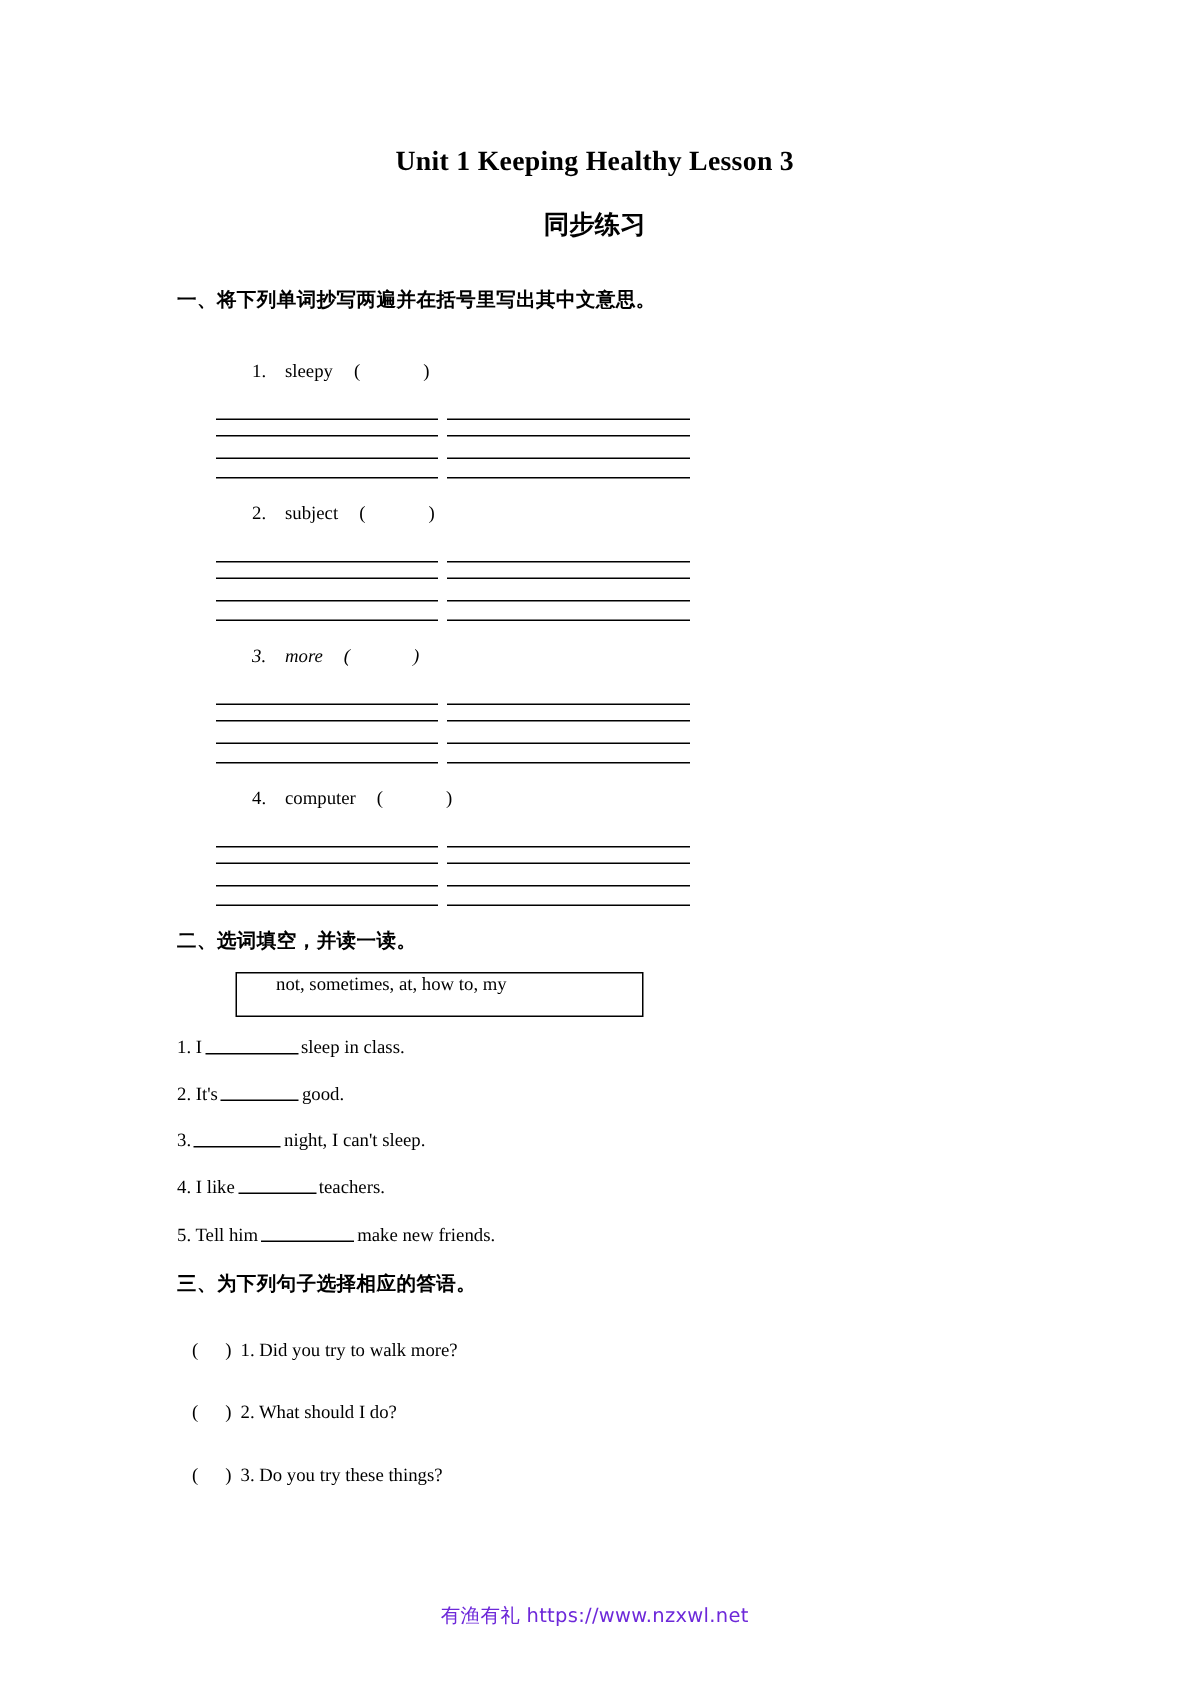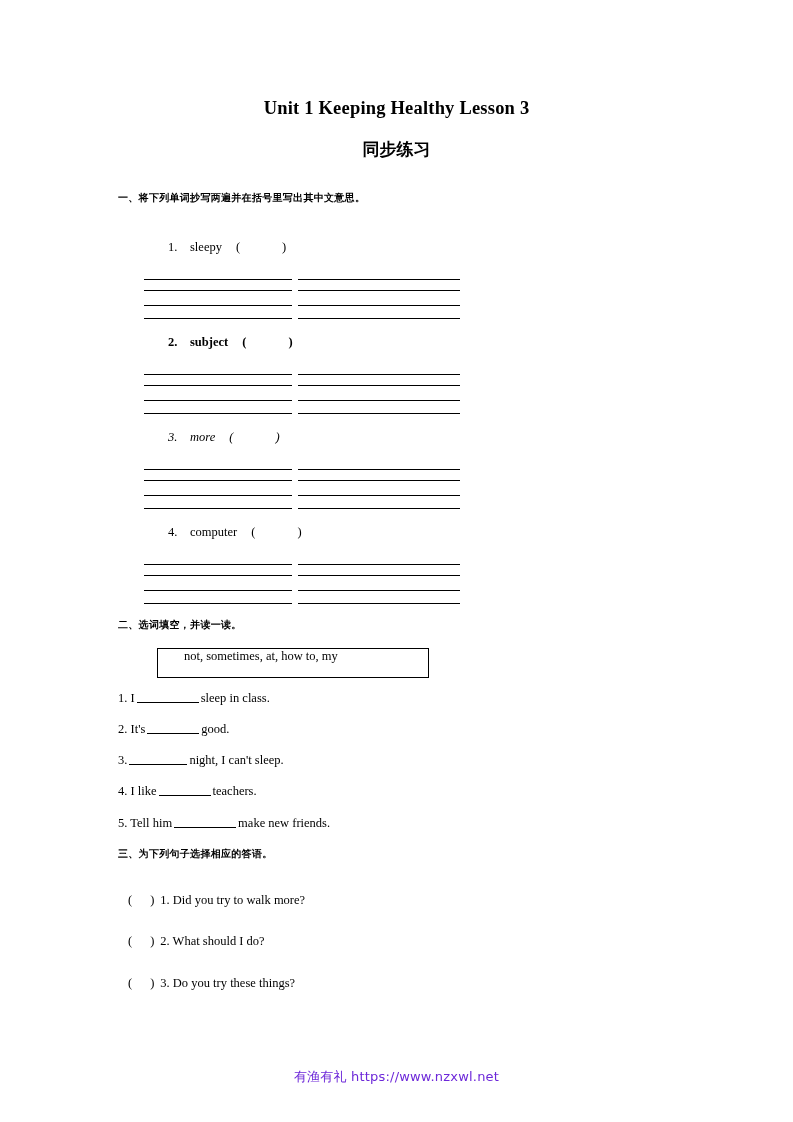--- a/index.html
+++ b/index.html
@@ -44,21 +44,21 @@
     font-weight: bold;
     font-family: "DejaVu Sans", "Liberation Sans", sans-serif;
   }
 
   
   .section-heading {
     position: absolute;
     left: 118px;
     font-family: Liberation Mono, monospace;
     font-weight: bold;
-    font-size: 10px;
+    font-size: 13px;
     letter-spacing: 0.3px;
     white-space: nowrap;
   }
   #sec1-heading { top: 191px; }
   #sec2-heading { top: 618px; }
   #sec3-heading { top: 847px; }
 
   
   .vocab-item {
     position: absolute;
@@ -177,21 +177,21 @@
       <div class="rule r4"></div>
     </div>
     <div class="lines-col right">
       <div class="rule r1"></div>
       <div class="rule r2"></div>
       <div class="rule r3"></div>
       <div class="rule r4"></div>
     </div>
   </div>
 
-  <div class="vocab-item" style="top:335px;font-weight:bold;">
+  <div class="vocab-item" style="top:335px;">
     <span class="vocab-num">2.</span><span class="vocab-word">subject</span><span class="vocab-paren"><span>(</span><span class="gap"></span><span>)</span></span>
   </div>
   <div class="lines-block" style="top:371px;">
     <div class="lines-col left">
       <div class="rule r1"></div>
       <div class="rule r2"></div>
       <div class="rule r3"></div>
       <div class="rule r4"></div>
     </div>
     <div class="lines-col right">

